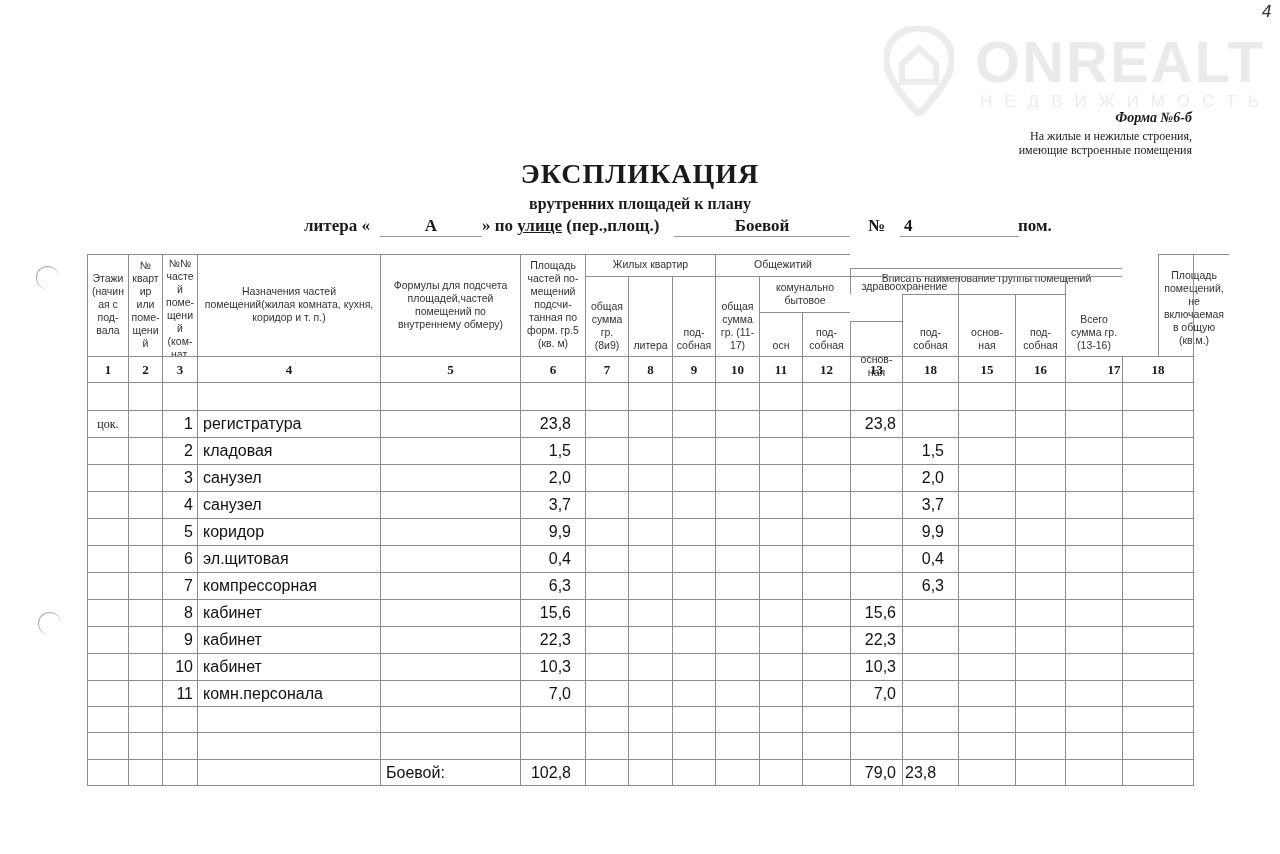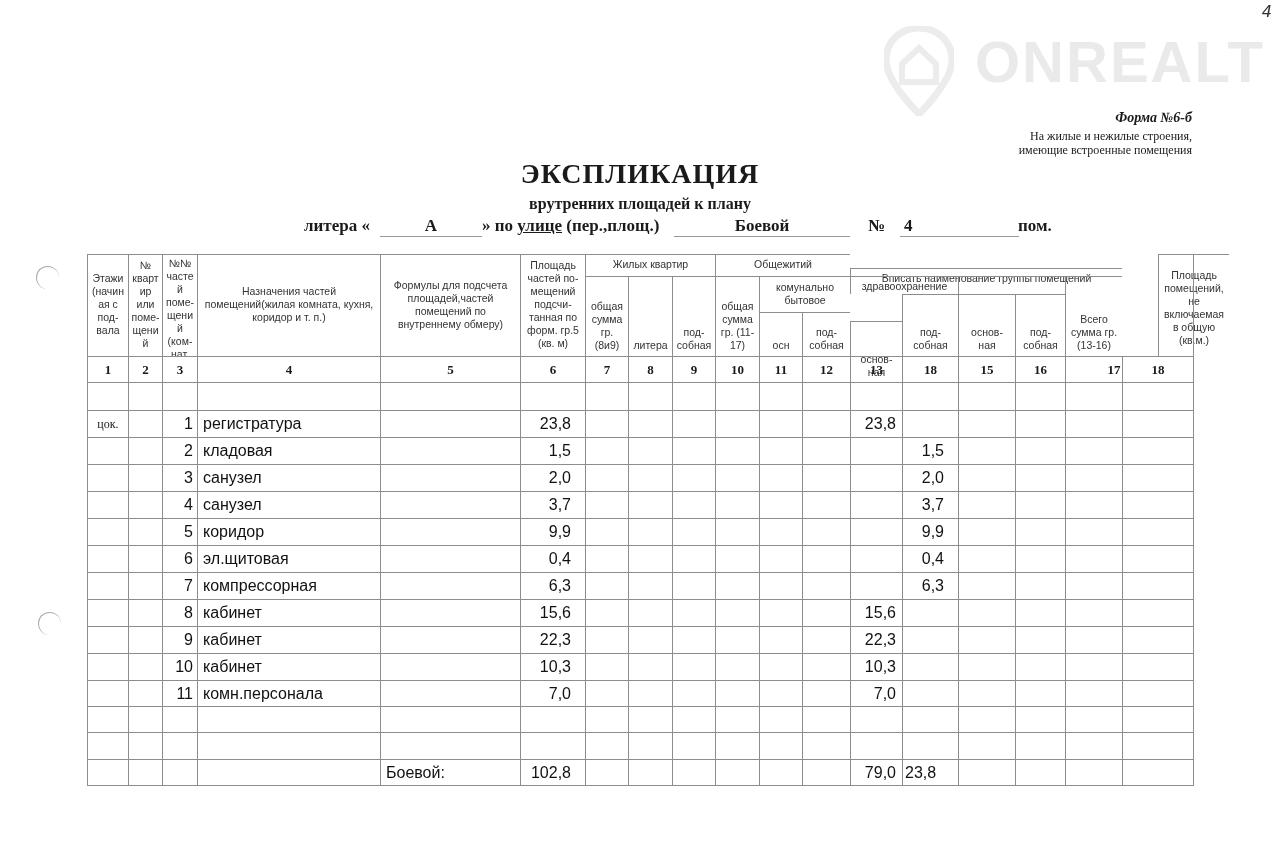--- a/index.html
+++ b/index.html
@@ -38,20 +38,21 @@
 <body>
 
 <div class="abs page-num">4</div>
 
 <div class="abs watermark">
   <svg class="wm-logo" viewBox="0 0 70 90">
     <path d="M35 2 C16 2 2 16 2 34 C2 56 35 88 35 88 C35 88 68 56 68 34 C68 16 54 2 35 2 Z" fill="none" stroke="#ececec" stroke-width="7"></path>
     <path d="M18 38 L35 22 L52 38 L52 56 L18 56 Z" fill="none" stroke="#ececec" stroke-width="6"></path>
   </svg>
   <div class="wm-text">ONREALT</div>
+  <div class="wm-sub">НЕДВИЖИМОСТЬ</div>
 </div>
 
 <div class="abs punch" style="left:36px; top:266px;"></div>
 <div class="abs punch" style="left:38px; top:612px;"></div>
 
 <div class="abs form-no">Форма №6-б</div>
 <div class="abs form-desc">
   <div>На жилые и нежилые строения,</div>
   <div>имеющие встроенные помещения</div>
 </div>

